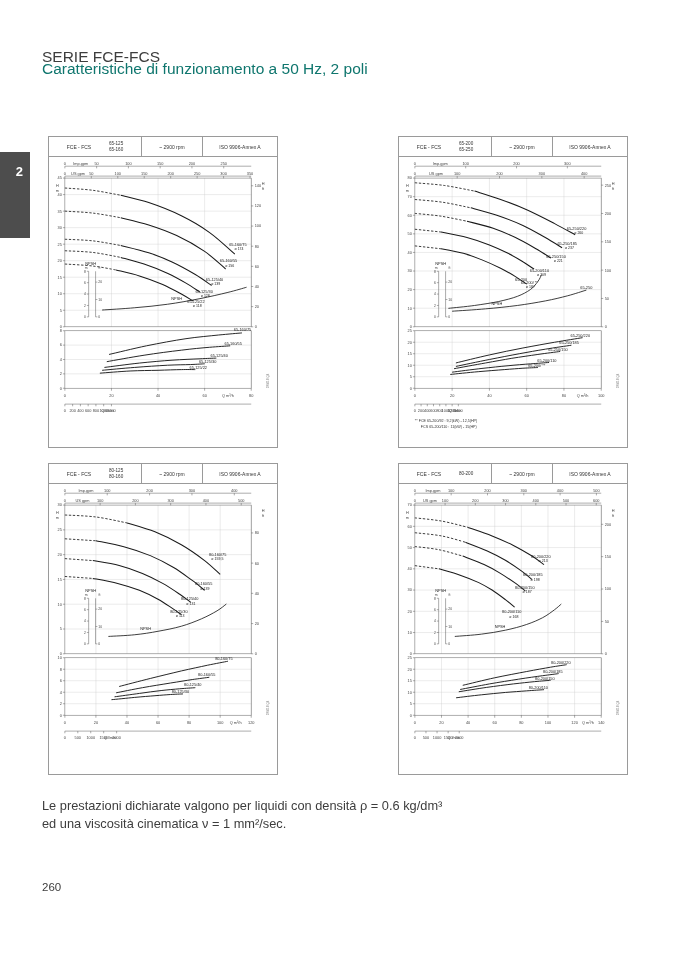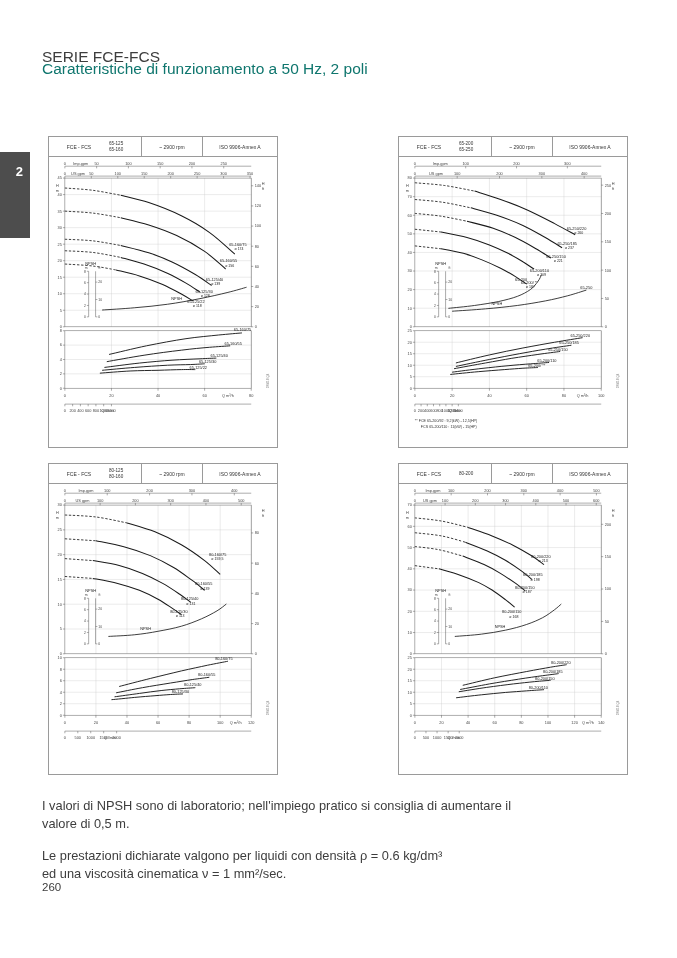--- a/index.html
+++ b/index.html
@@ -797,17 +797,16 @@
       <text x="165.05714285714285" y="189.544" font-size="3.9" fill="#222" text-anchor="end">80-200/185</text>
       <path d="M60.3,208.3C65.0 207.6 79.3 205.2 88.5 203.9C97.7 202.6 107.3 201.4 115.4 200.4C123.4 199.5 130.6 198.7 136.9 198.1C143.1 197.5 150.3 197.0 153.0 196.7" fill="none" stroke="#1a1a1a" stroke-width="0.95"></path>
       <text x="157" y="196.272" font-size="3.9" fill="#222" text-anchor="end">80-200/150</text>
       <path d="M57.6,214.4C61.9 213.9 74.9 212.2 83.1 211.4C91.4 210.5 99.7 209.7 107.3 209.0C114.9 208.4 122.3 207.9 128.8 207.4C135.3 206.9 143.3 206.4 146.3 206.2" fill="none" stroke="#1a1a1a" stroke-width="0.95"></path>
       <text x="150.28571428571428" y="205.784" font-size="3.9" fill="#222" text-anchor="end">80-200/110</text>
       <text x="0" y="0" font-size="3" fill="#888" text-anchor="start" transform="translate(222,232) rotate(-90)">DM41B.Q4</text>
     </svg>
 </div>
 
 <div class="notes">
-  <p>I valori di NPSH sono di laboratorio; nell'impiego pratico si consiglia di aumentare il valore di 0,5 m.</p>
   <p>Le prestazioni dichiarate valgono per liquidi con densità ρ = 0.6 kg/dm³
 ed una viscosità cinematica ν = 1 mm²/sec.</p>
 </div>
 <div class="page-number">260</div>
 
 </body></html>

